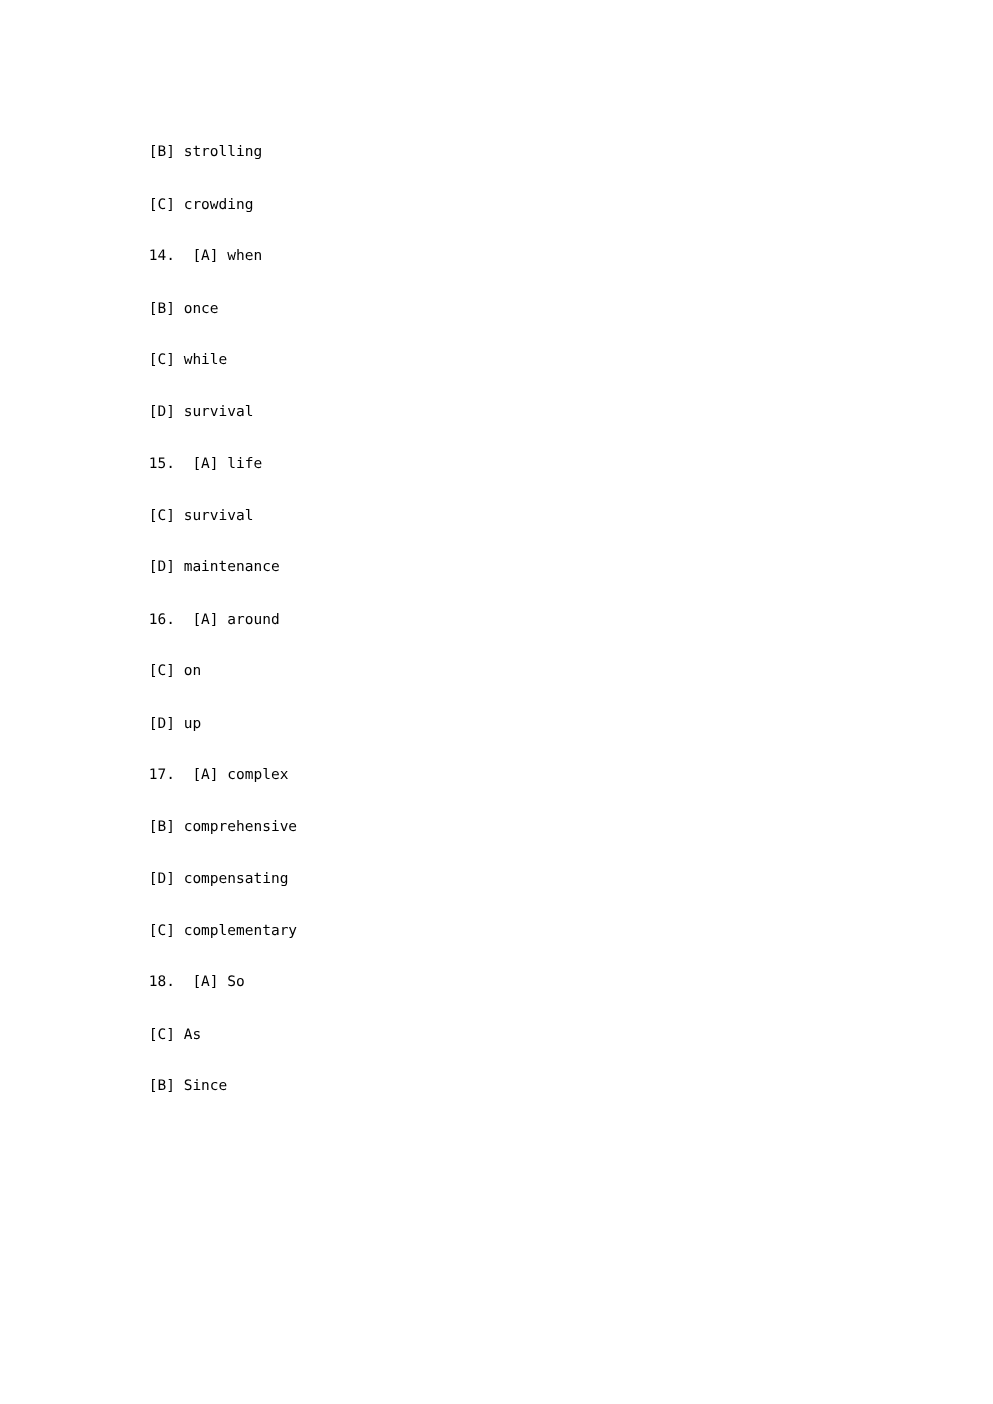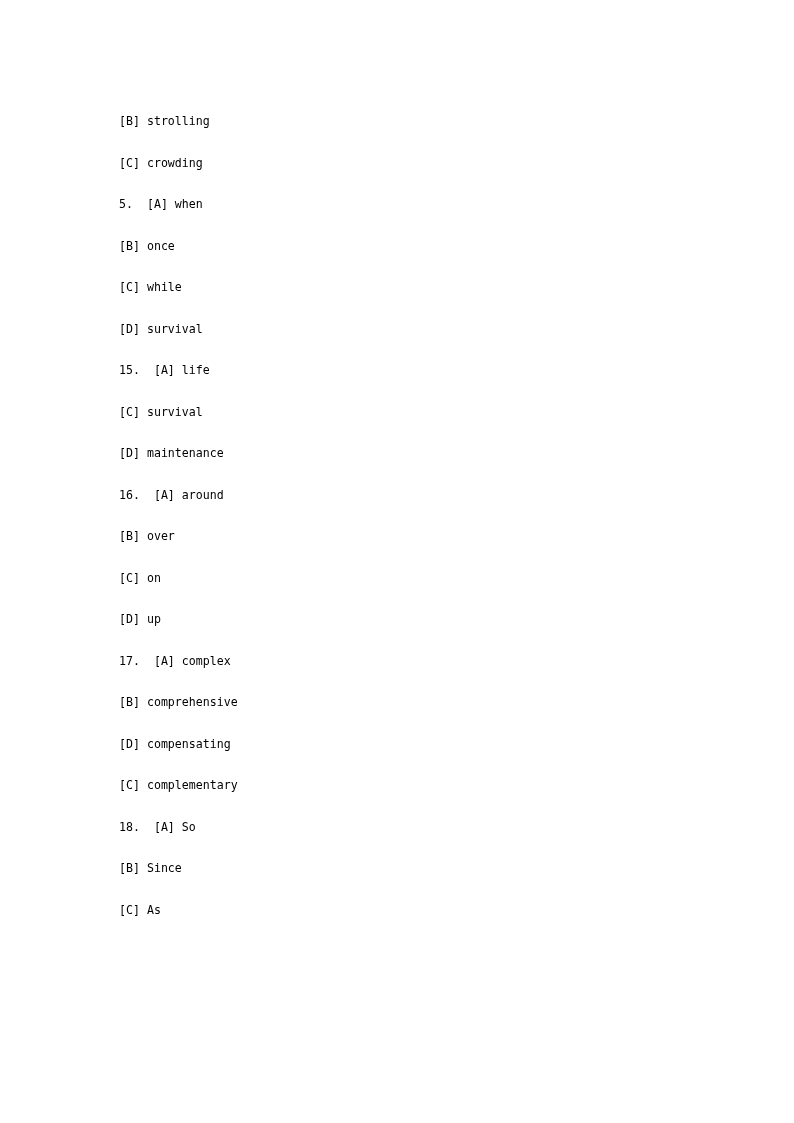--- a/index.html
+++ b/index.html
@@ -36,32 +36,31 @@
     height: 41.5px;
   }
 </style>
 </head>
 <body>
 
 <div class="page">
   <div class="content">
       <div class="opt-line">[B] strolling</div>
       <div class="opt-line">[C] crowding</div>
-      <div class="opt-line">5.  [A] when</div>
+      <div class="opt-line">14.  [A] when</div>
       <div class="opt-line">[B] once</div>
       <div class="opt-line">[C] while</div>
       <div class="opt-line">[D] survival</div>
       <div class="opt-line">15.  [A] life</div>
       <div class="opt-line">[C] survival</div>
       <div class="opt-line">[D] maintenance</div>
       <div class="opt-line">16.  [A] around</div>
-      <div class="opt-line">[B] over</div>
       <div class="opt-line">[C] on</div>
       <div class="opt-line">[D] up</div>
       <div class="opt-line">17.  [A] complex</div>
       <div class="opt-line">[B] comprehensive</div>
       <div class="opt-line">[D] compensating</div>
       <div class="opt-line">[C] complementary</div>
       <div class="opt-line">18.  [A] So</div>
+      <div class="opt-line">[C] As</div>
       <div class="opt-line">[B] Since</div>
-      <div class="opt-line">[C] As</div>
     </div>
 </div>
 
 </body></html>

